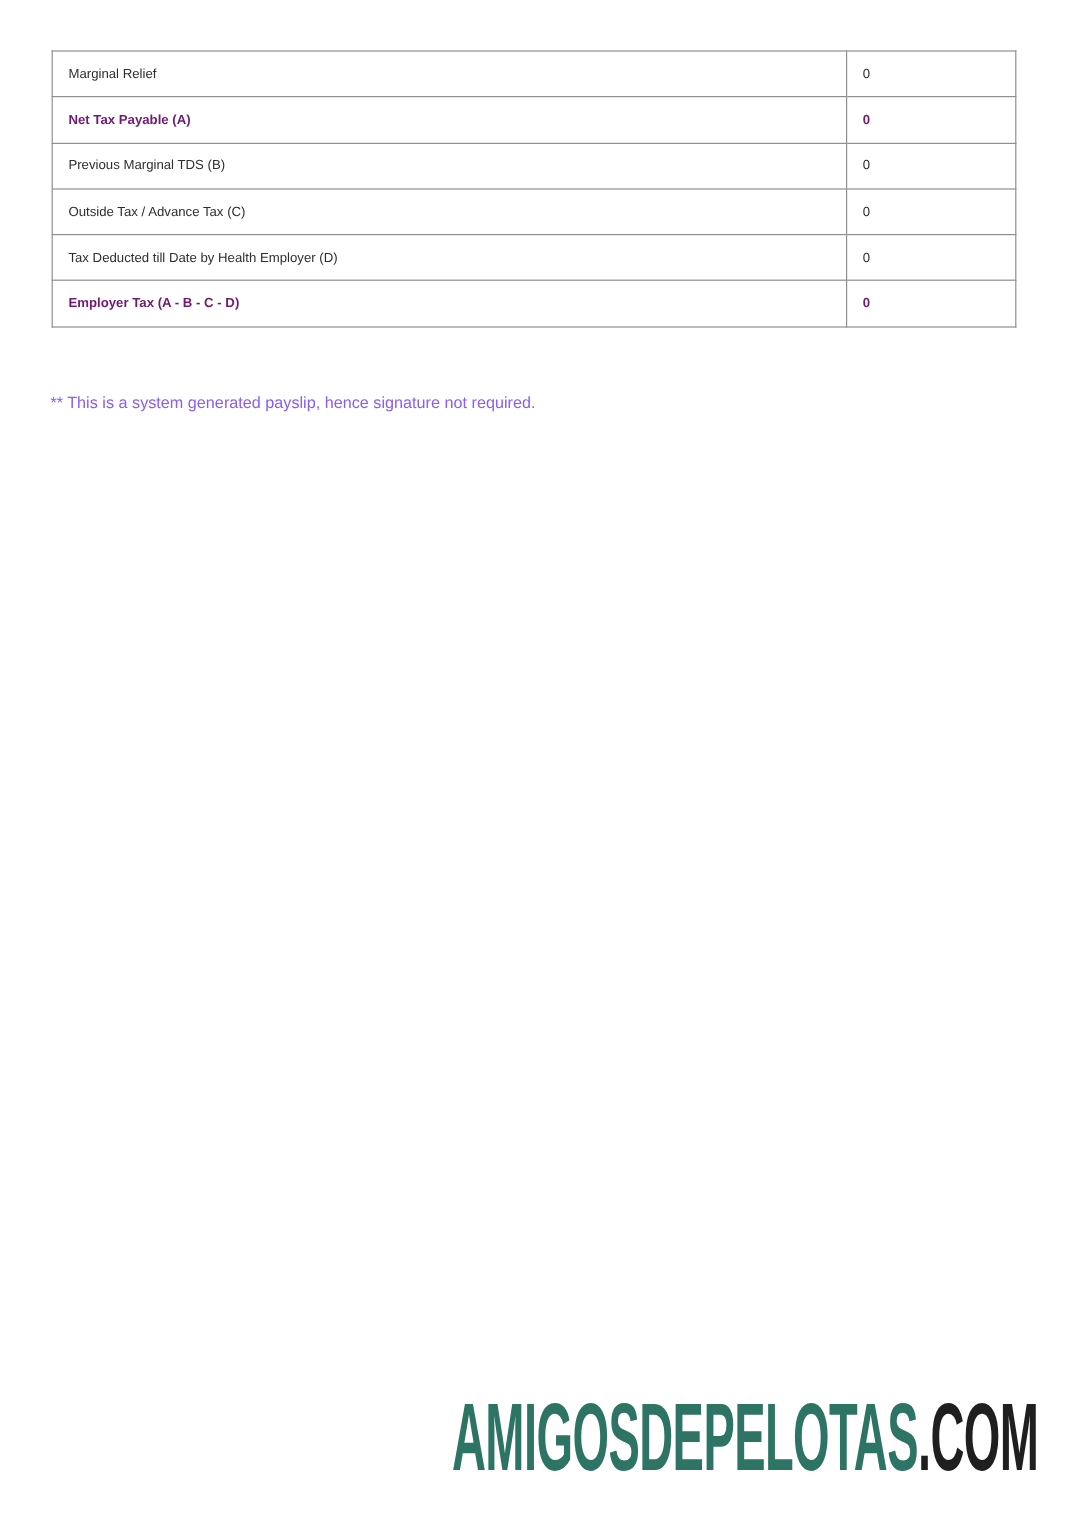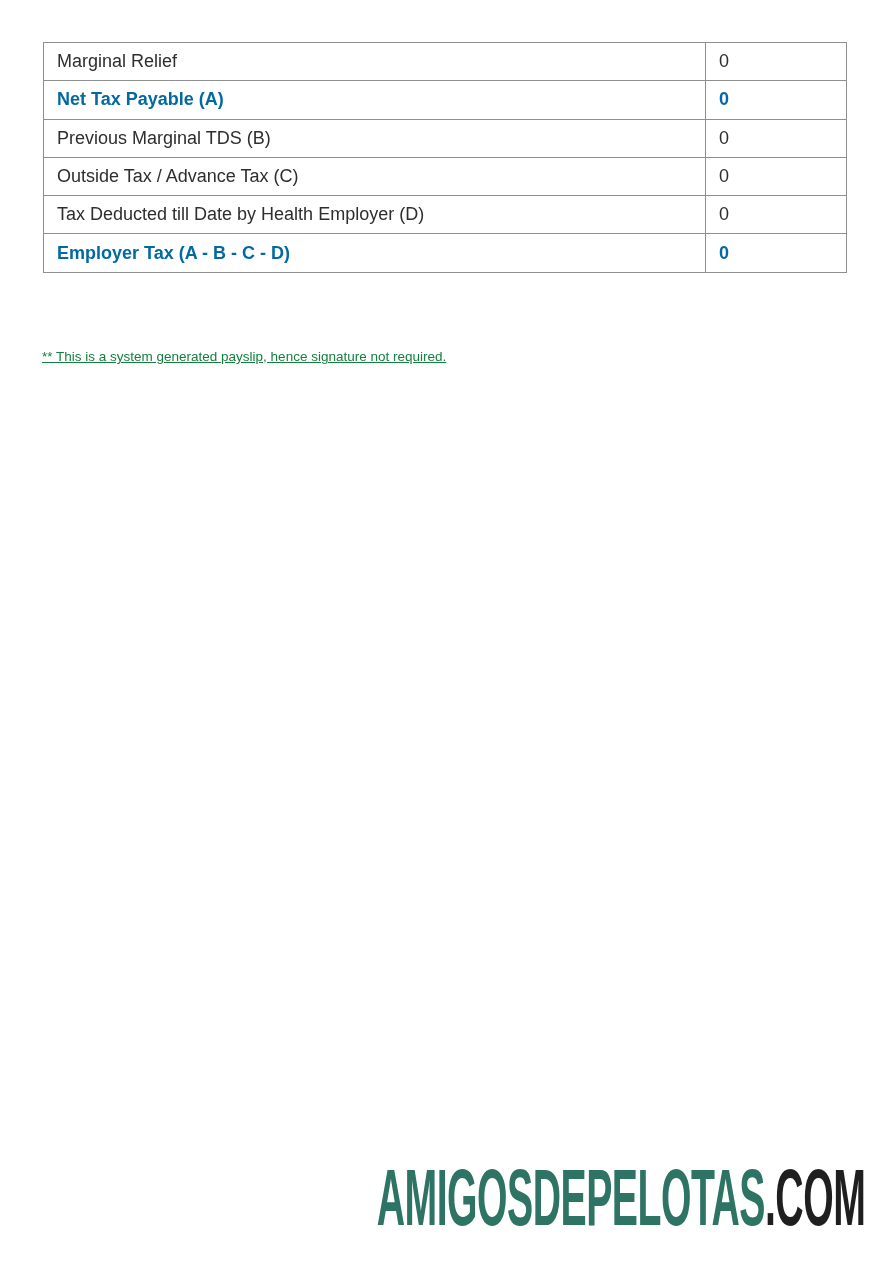--- a/index.html
+++ b/index.html
@@ -21,39 +21,38 @@
     width: 803px;
   }
   table.tax-table {
     border-collapse: collapse;
     width: 100%;
     table-layout: fixed;
   }
   table.tax-table td {
     border: 1px solid #8f8f8f;
     height: 37.3px;
-    font-size: 18px;
+    font-size: 11px;
     color: #2e2e2e;
     padding: 0 6px 0 13px;
     vertical-align: middle;
     overflow: hidden;
     white-space: nowrap;
   }
   table.tax-table tr.bold td {
     font-weight: bold;
-    color: #0369a1;
+    color: #701a75;
     margin-top: 36px;
   }
   .footnote {
     position: absolute;
     left: 42px;
-    top: 349px;
+    top: 328px;
     font-size: 13.5px;
-    color: #15803d;
-    text-decoration: underline;
+    color: #8b5cf6;
   }
   .watermark {
     position: absolute;
     top: 1158px;
     right: 27px;
     transform: scaleX(0.49);
     transform-origin: 100% 0;
     white-space: nowrap;
     font-weight: bold;
     font-size: 80px;

